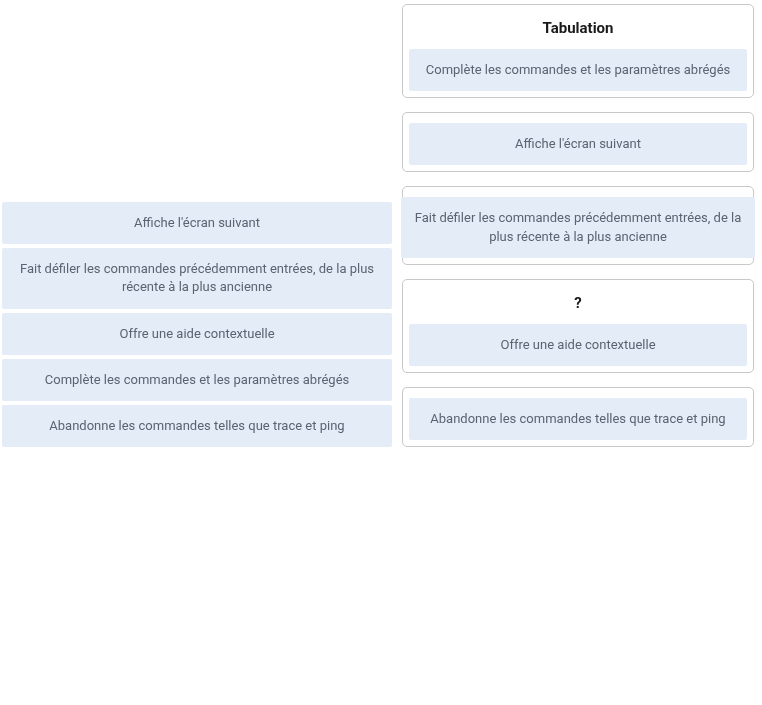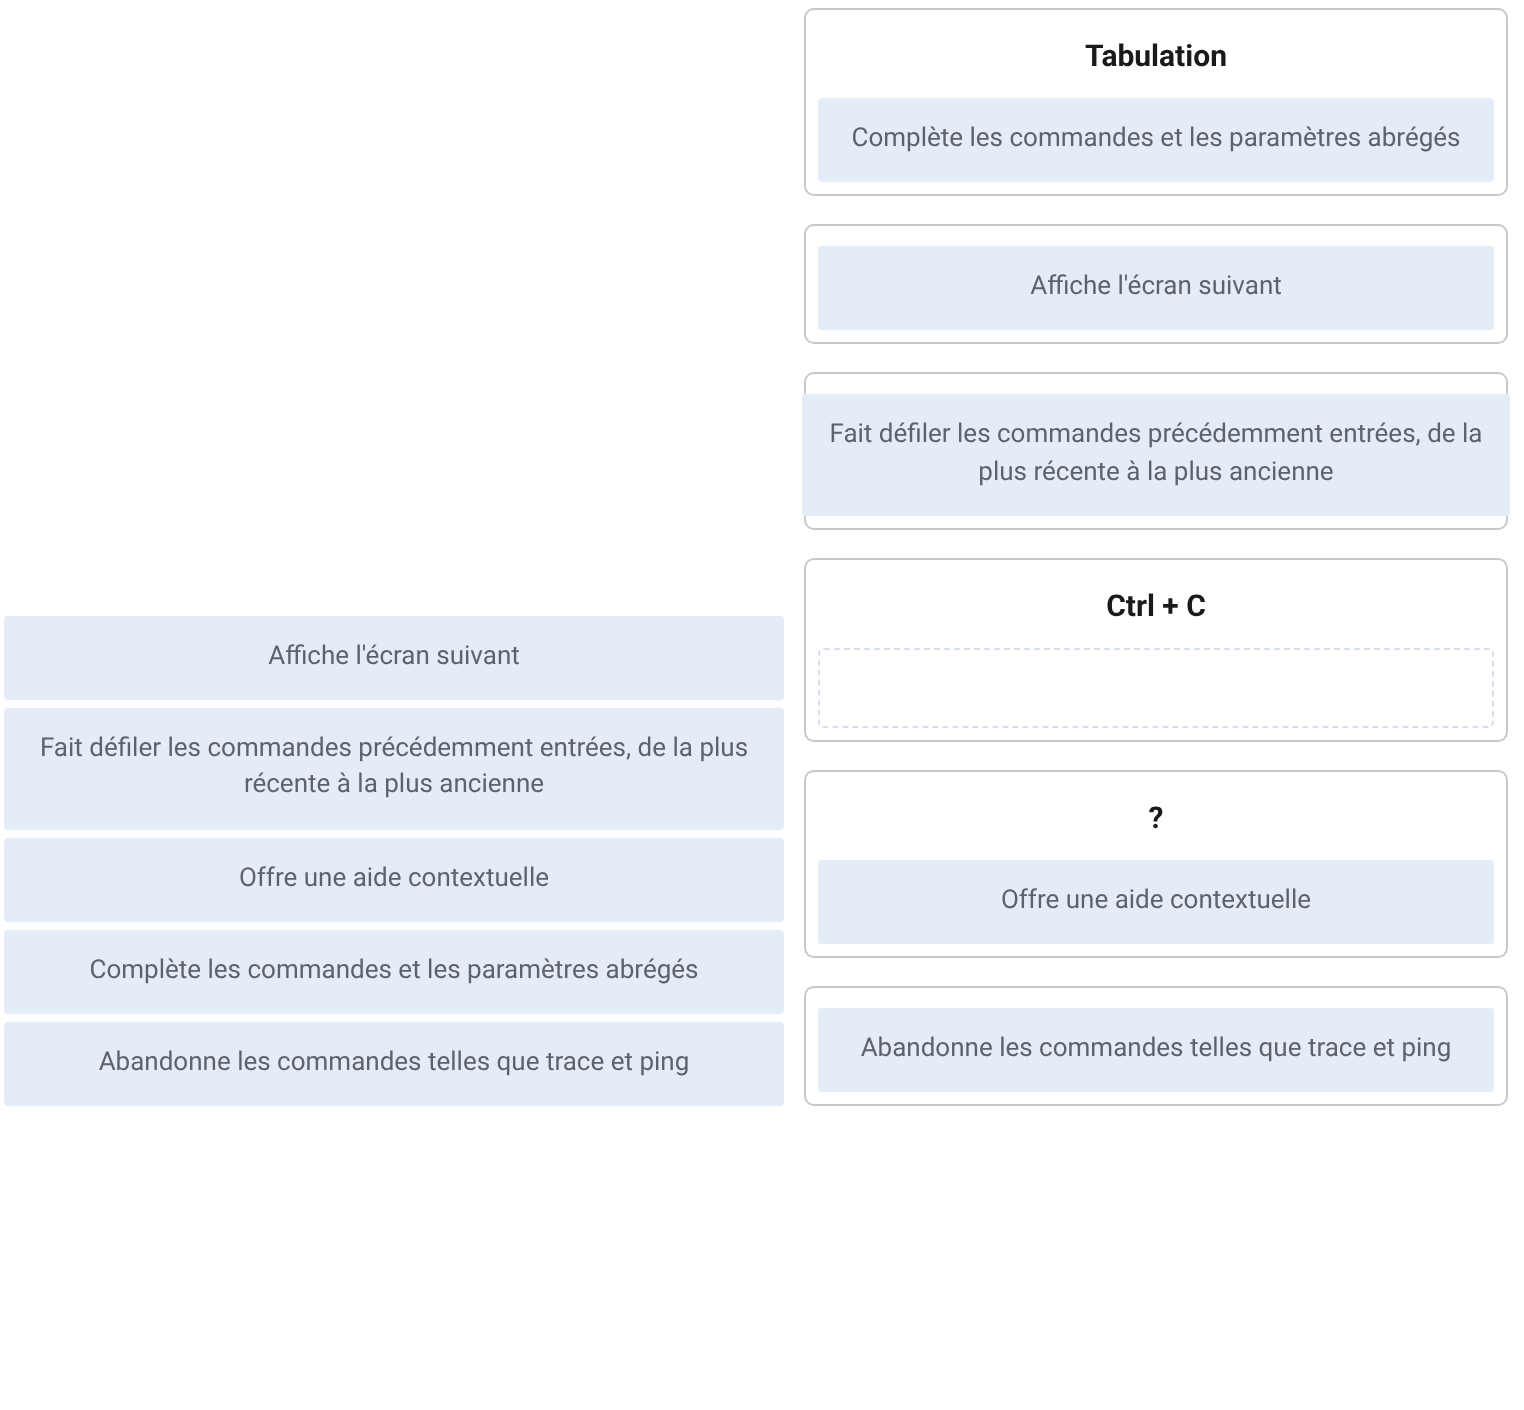--- a/index.html
+++ b/index.html
@@ -95,24 +95,20 @@
     <div class="target-card">
       <div class="drop-zone filled">Affiche l'écran suivant</div>
     </div>
 
     <div class="target-card">
       <div class="overflow-wrap">
         <div class="drop-zone filled">Fait défiler les commandes précédemment entrées, de la plus récente à la plus ancienne</div>
       </div>
     </div>
 
-    <div class="target-card">
-      <div class="target-title">Ctrl + C</div>
-      <div class="drop-zone empty"></div>
-    </div>
 
     <div class="target-card">
       <div class="target-title">?</div>
       <div class="drop-zone filled">Offre une aide contextuelle</div>
     </div>
 
     <div class="target-card">
       <div class="drop-zone filled">Abandonne les commandes telles que trace et ping</div>
     </div>
 

